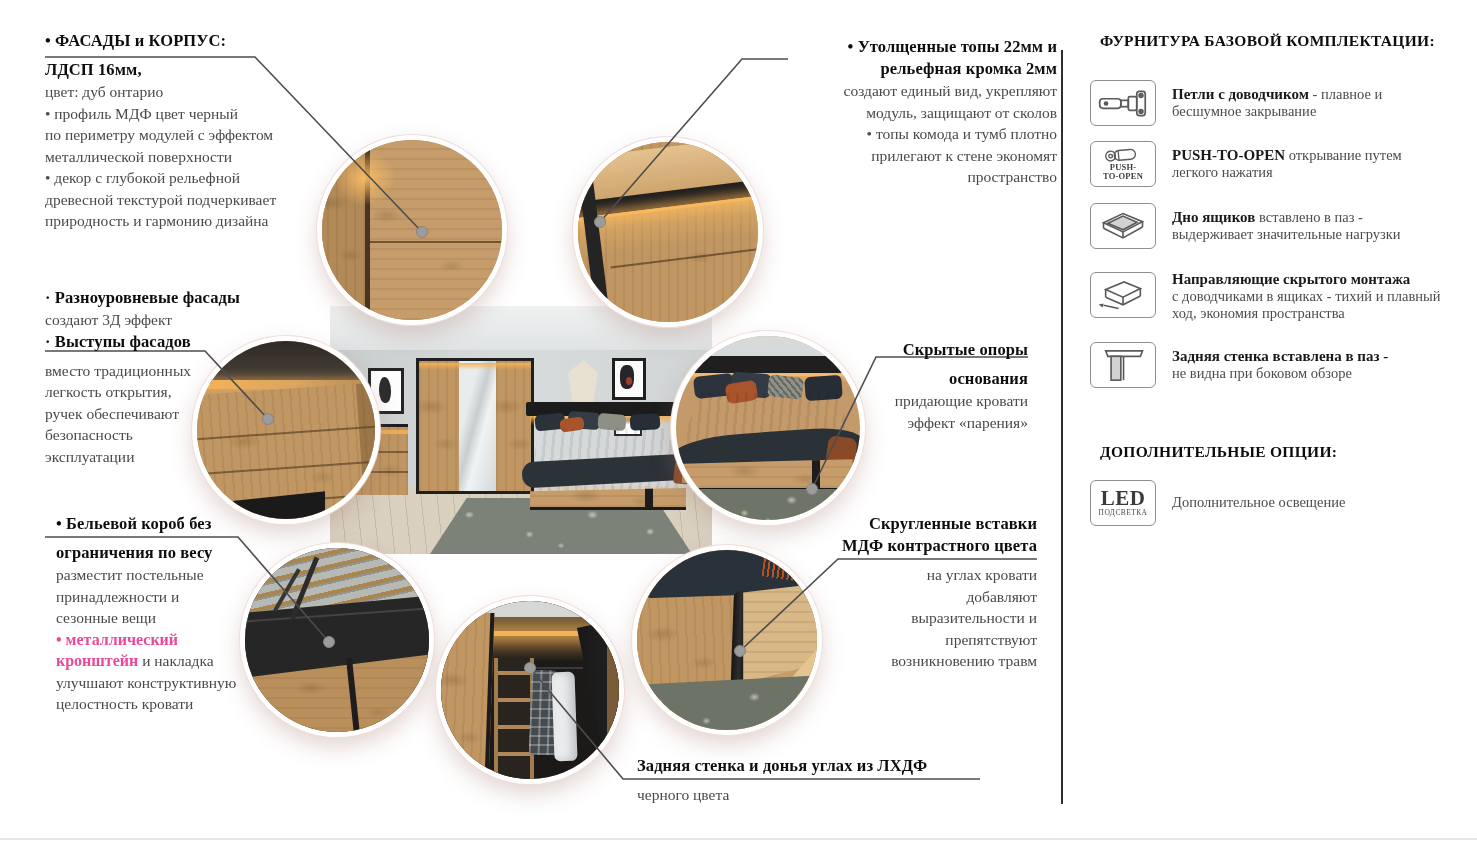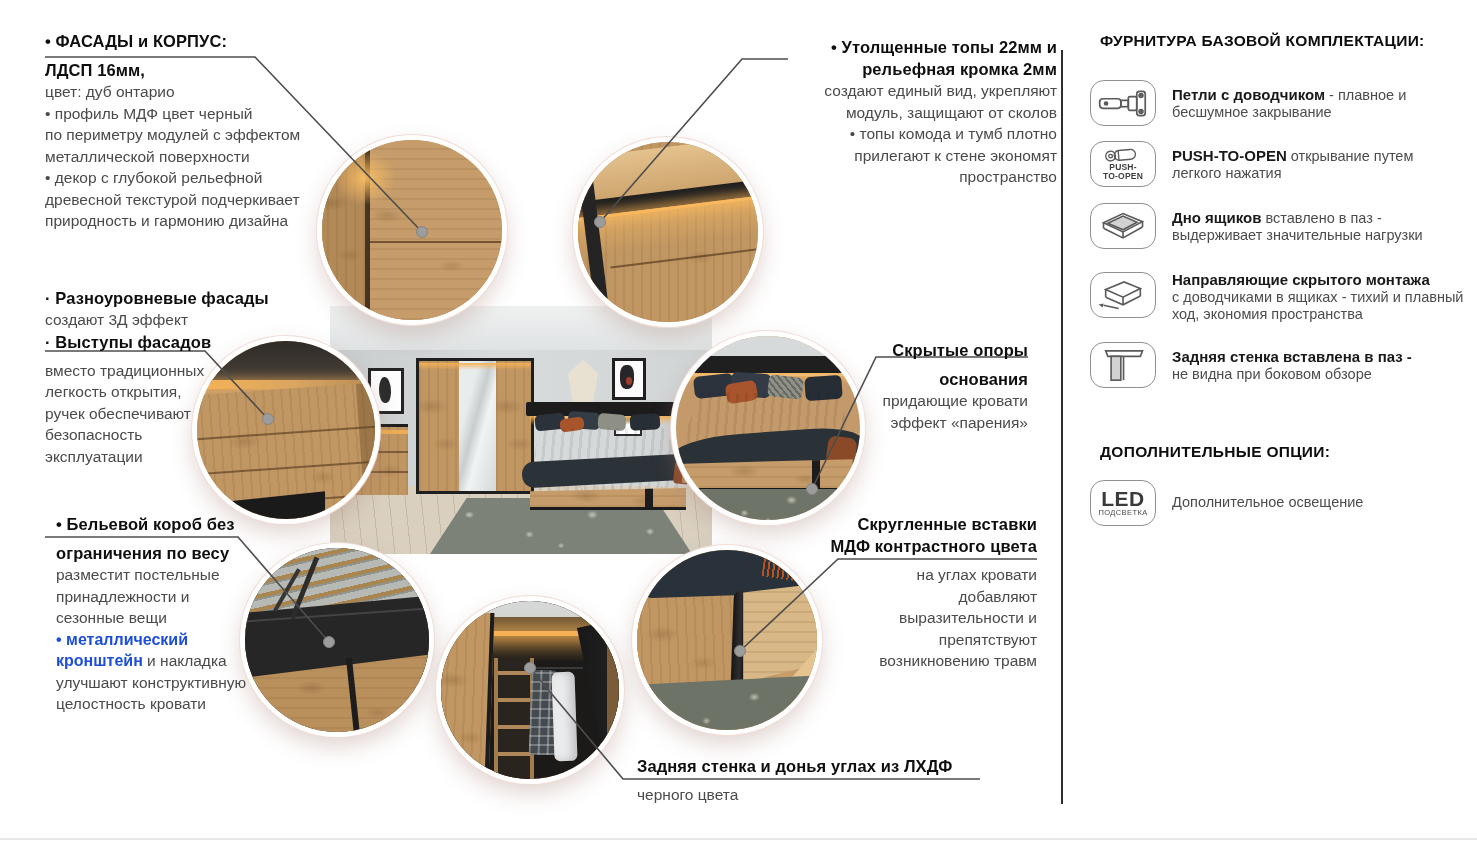--- a/index.html
+++ b/index.html
@@ -1,22 +1,22 @@
 <!DOCTYPE html>
 <html><head>
 <meta charset="utf-8">
 <style>
   html,body{margin:0;padding:0;background:#fff}
   .canvas{position:relative;width:1477px;height:856px;background:#fff;overflow:hidden;
-          font-family:Liberation Sans, sans-serif;color:#474747}
+          font-family:Liberation Serif, serif;color:#474747}
   .abs,.in{position:absolute}
   
   .blk{position:absolute;font-size:15.5px;line-height:21.5px;color:#4a4a4a;z-index:6}
   .blk .bt{font-weight:700;color:#0e0e0e;font-size:16.5px;line-height:22px;letter-spacing:.1px}
-  .blk .sb{font-weight:700;color:#1d4ed8;font-size:16px}
+  .blk .sb{font-weight:700;color:#ec4899;font-size:16px}
   .ra{text-align:right}
   .gap{margin-top:7px}
   
   .circle{position:absolute;border-radius:50%;border:5px solid #fff;box-sizing:border-box;
           overflow:hidden;background:#c49a6a;z-index:3;
           box-shadow:0 0 0 1px #f0ddd8, 0 10px 22px rgba(160,120,105,.30)}
   .wdv{background-color:#c09662;background-image:
      radial-gradient(26px 12px at 30% 35%, rgba(100,65,30,.22), transparent 65%),
      radial-gradient(20px 10px at 68% 64%, rgba(100,65,30,.18), transparent 65%),
      repeating-linear-gradient(90deg, rgba(112,74,38,.13) 0 2px, transparent 2px 9px)}
@@ -33,21 +33,21 @@
   
   .photo{position:absolute;left:330px;top:306px;width:382px;height:248px;overflow:hidden;
          background:#d2d6d7;z-index:1}
   
   .leaders{position:absolute;left:0;top:0;z-index:5;pointer-events:none}
   
   .divider{position:absolute;left:1061px;top:50px;width:2px;height:754px;background:#2e2e2e;z-index:2}
   .shead{position:absolute;left:1100px;font-weight:700;font-size:15.5px;color:#0d0d0d;
          letter-spacing:.3px;z-index:6}
   .ibox{position:absolute;left:1090px;width:66px;height:46px;border:1.5px solid #8f8f8f;
-        border-radius:14px;background:#fff;box-sizing:border-box;z-index:6;
+        border-radius:6px;background:#fff;box-sizing:border-box;z-index:6;
         display:flex;flex-direction:column;align-items:center;justify-content:center}
   .itext{position:absolute;left:1172px;width:302px;font-size:14.5px;line-height:17px;
          color:#4c4c4c;z-index:6}
   .itext b{font-weight:700;color:#191919;font-size:15px}
   .pushlbl{font-size:8.5px;font-weight:700;color:#3e3e3e;line-height:9.5px;text-align:center;letter-spacing:.2px}
   .led-big{font-size:21px;font-weight:700;color:#3a3a3a;line-height:19px;letter-spacing:.5px}
   .led-sub{font-size:7.5px;font-weight:400;color:#4a4a4a;letter-spacing:.4px}
   .bottomline{position:absolute;left:0;top:838px;width:1477px;height:1.5px;background:#e7e7e7;z-index:1}
 </style>
 </head>

